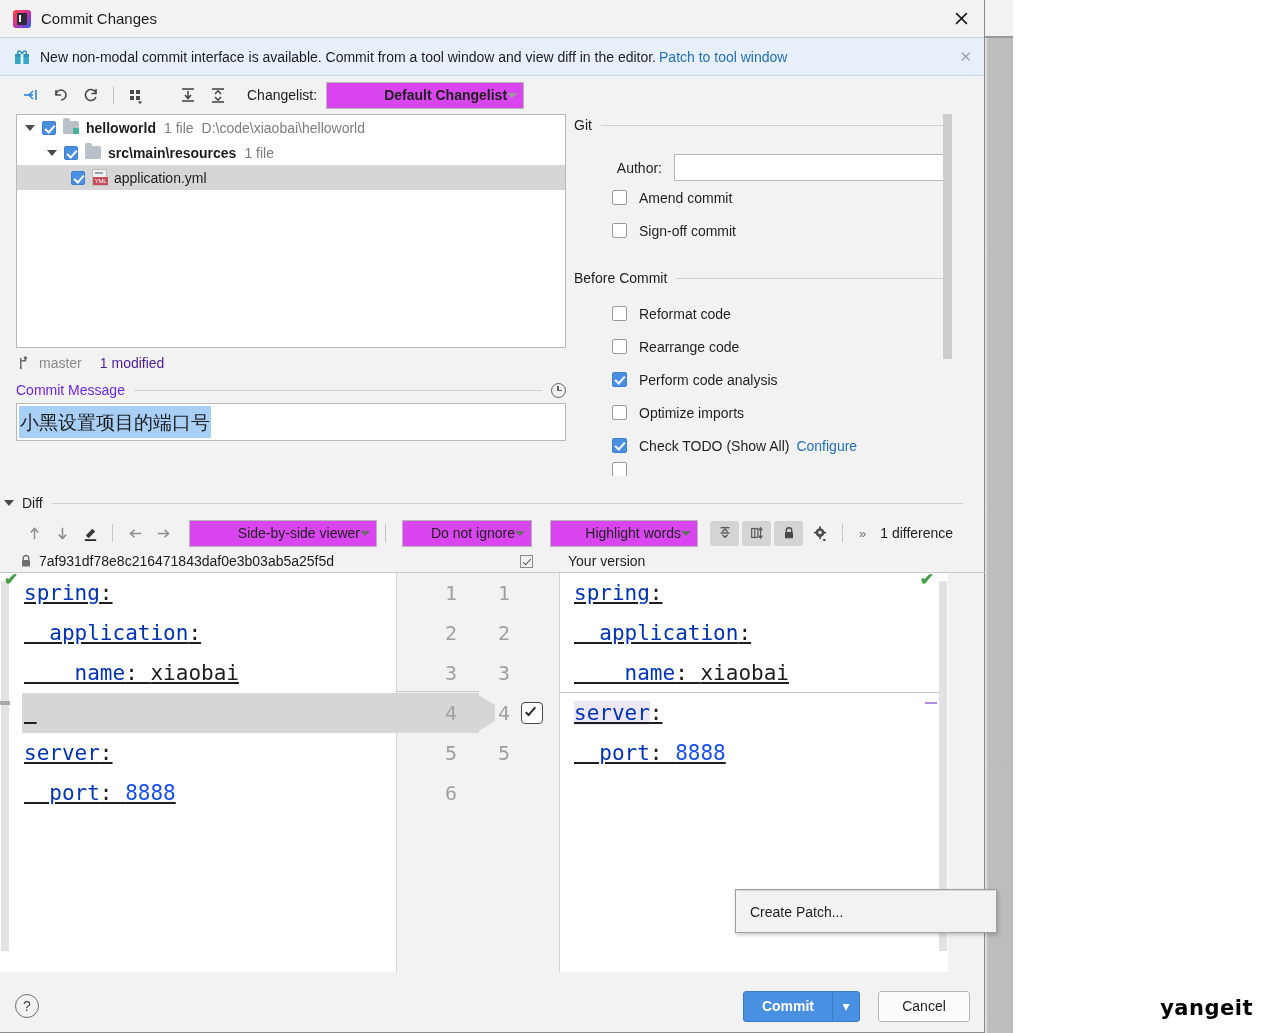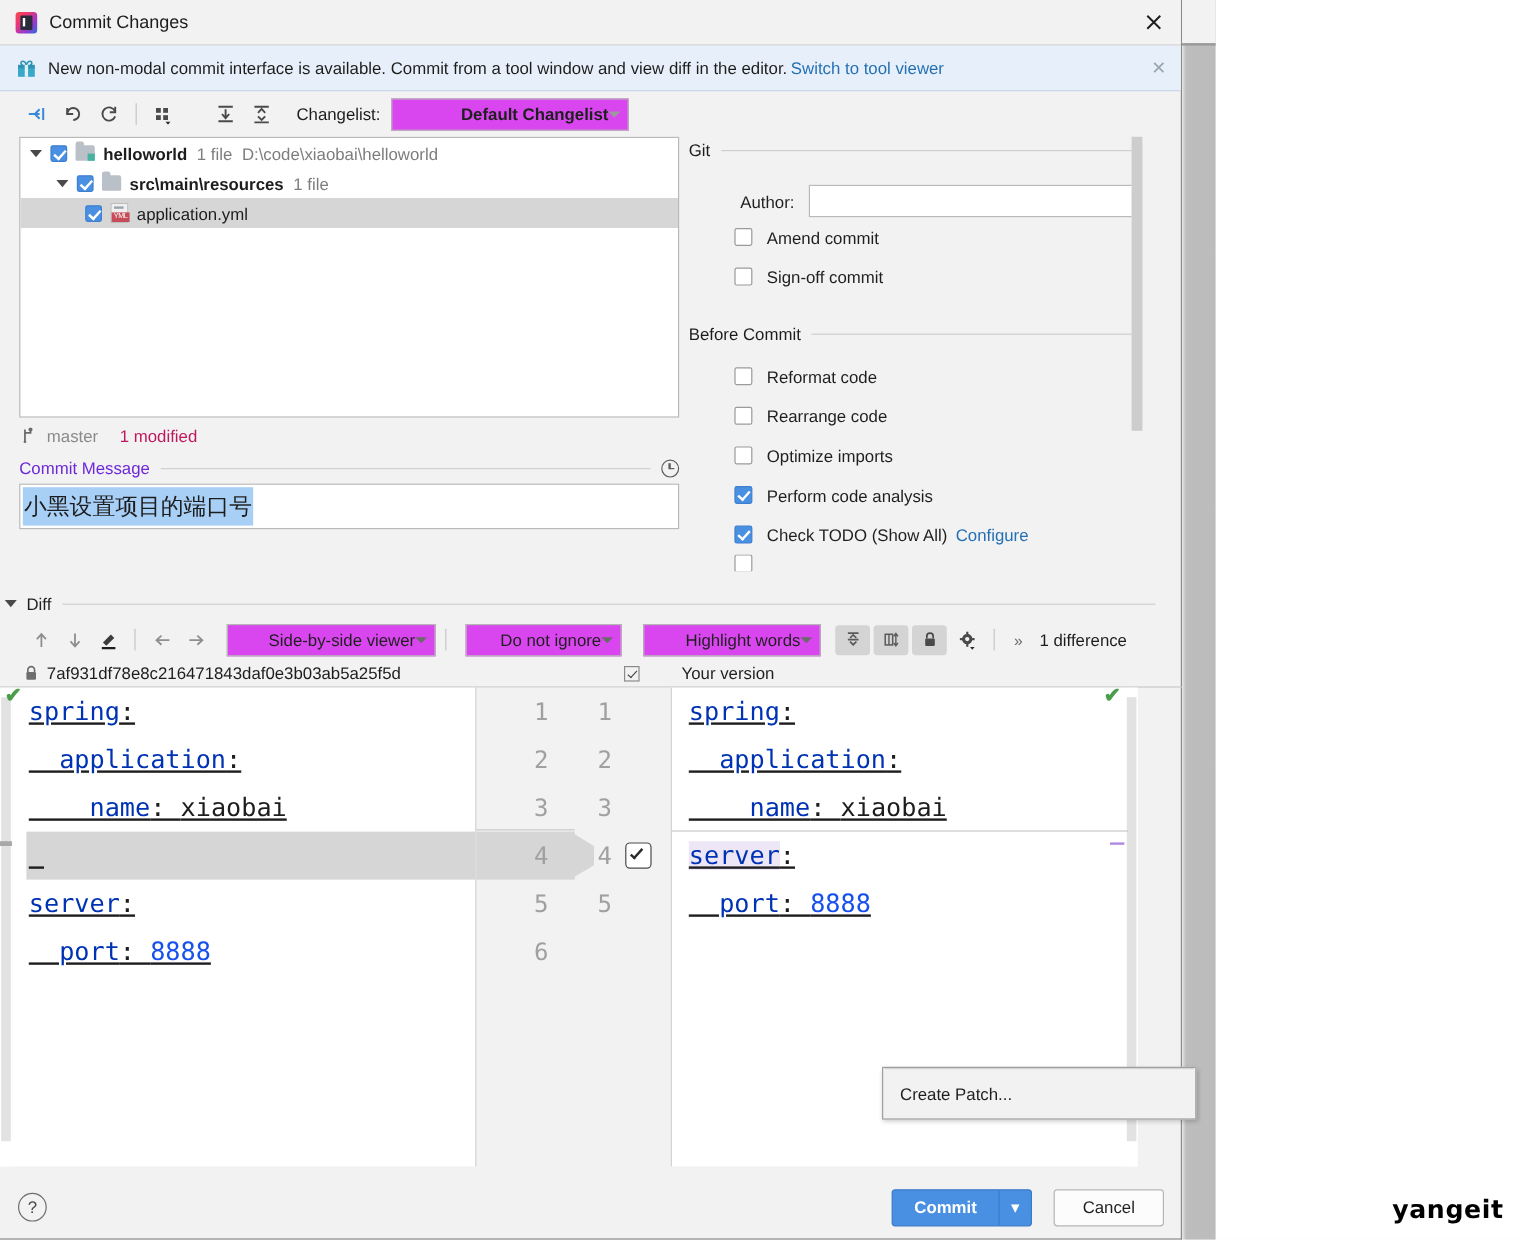--- a/index.html
+++ b/index.html
@@ -115,21 +115,21 @@
   .ymlicon .yml-top{position:absolute;left:2px;top:2px;width:8px;height:2px;background:#9aa4ad;}
   .tname { color:#1d1d1d; font-weight:bold; }
   .tname.plain { font-weight:normal; }
   .tmeta { color:#7d7d7d; margin-left:8px; font-weight:normal; }
   .tpath { color:#7d7d7d; margin-left:8px; font-weight:normal; }
 
   
   .statusrow { height:29px; display:flex; align-items:center; font-size:14px; padding-left:2px; }
   .branch-icon { width:13px;height:14px; margin-right:8px; position:relative;}
   .status-branch { color:#8a8a8a; }
-  .status-mod { color:#be185d; margin-left:18px; }
+  .status-mod { color:#4c1d95; margin-left:18px; }
 
   
   .sec-header { display:flex; align-items:center; height:26px; font-size:14px; color:#6d28d9;}
   .sec-header .line { flex:1; height:1px; background:#cfcfcf; margin:0 9px 0 9px;}
   .clock-icon{width:15px;height:15px;border:1.5px solid #5f5f5f;border-radius:50%;position:relative;flex:none;}
   .clock-icon::after{content:"";position:absolute;left:5px;top:2px;width:1.5px;height:5px;background:#5f5f5f;}
   .clock-icon::before{content:"";position:absolute;left:6px;top:6px;width:4px;height:1.5px;background:#5f5f5f;}
   .msgbox {
     height:38px; background:#ffffff; border:1px solid #b9b9b9;
     display:flex; align-items:center; padding-left:2px;
@@ -263,21 +263,21 @@
     <span class="gift-icon">
       <svg viewBox="0 0 16 16" width="16" height="16">
         <rect x="1" y="6" width="14" height="9" fill="#3aa8c8"></rect>
         <rect x="1" y="5" width="14" height="3" fill="#2e94b3"></rect>
         <rect x="6.6" y="5" width="2.8" height="10" fill="#ffffff" opacity="0.85"></rect>
         <path d="M5,5 C3,5 3,2 5,2 C7,2 8,5 8,5" stroke="#2e94b3" stroke-width="1.3" fill="none"></path>
         <path d="M11,5 C13,5 13,2 11,2 C9,2 8,5 8,5" stroke="#2e94b3" stroke-width="1.3" fill="none"></path>
       </svg>
     </span>
     <span>New non-modal commit interface is available. Commit from a tool window and view diff in the editor.</span>
-    <a href="#">Switch to tool viewer</a>
+    <a href="#">Patch to tool window</a>
     <span class="bclose">✕</span>
   </div>
 
   <div class="toolbar">
     <div class="tb-btn">
       <svg viewBox="0 0 18 18" width="18" height="18">
         <path d="M2,9 L11,9" stroke="#3a8ad6" stroke-width="1.7" fill="none"></path>
         <path d="M11,5 L7,9 L11,13" stroke="#3a8ad6" stroke-width="1.7" fill="none"></path>
         <path d="M14,4 L14,14" stroke="#3a8ad6" stroke-width="1.7"></path>
       </svg>
@@ -409,26 +409,26 @@
 
         <div class="ck-row" style="margin-top:8px;">
           <span class="ck"></span>
           <span>Reformat code</span>
         </div>
         <div class="ck-row">
           <span class="ck"></span>
           <span>Rearrange code</span>
         </div>
         <div class="ck-row">
+          <span class="ck on"></span>
+          <span>Perform code analysis</span>
+        </div>
+        <div class="ck-row">
           <span class="ck"></span>
           <span>Optimize imports</span>
-        </div>
-        <div class="ck-row">
-          <span class="ck on"></span>
-          <span>Perform code analysis</span>
         </div>
         <div class="ck-row">
           <span class="ck on"></span>
           <span>Check TODO (Show All)</span>
           <a href="#" class="cfg-link">Configure</a>
         </div>
         <div class="ck-row" style="height:14px;overflow:hidden;">
           <span class="ck"></span>
         </div>
       </div>
@@ -466,21 +466,21 @@
       <div class="dt-ico">
         <svg viewBox="0 0 18 18" width="17" height="17">
             <path d="M15,9 L4,9 M8,5 L3.6,9 L8,13" stroke="#8e8e8e" stroke-width="1.6" fill="none"></path>
           </svg>
       </div>
       <div class="dt-ico">
         <svg viewBox="0 0 18 18" width="17" height="17">
             <path d="M3,9 L14,9 M10,5 L14.4,9 L10,13" stroke="#8e8e8e" stroke-width="1.6" fill="none"></path>
           </svg>
       </div>
-      <div class="combo small" style="width:174px;margin-left:12px;">
+      <div class="combo small" style="width:188px;margin-left:12px;">
         <span>Side-by-side viewer</span>
         <span class="caret"></span>
       </div>
       <div class="dt-sep"></div>
       <div class="combo small" style="width:130px;margin-left:8px;">
         <span>Do not ignore</span>
         <span class="caret"></span>
       </div>
       <div class="combo small" style="width:148px;margin-left:18px;">
         <span>Highlight words</span>

